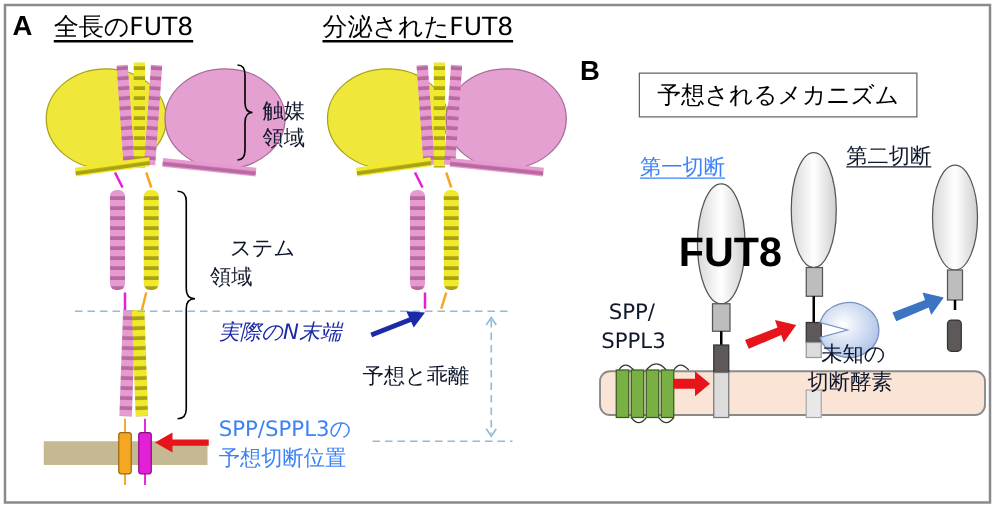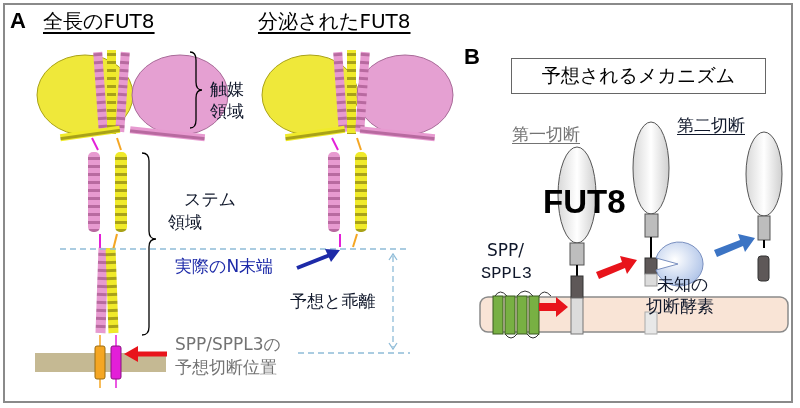--- a/index.html
+++ b/index.html
@@ -5,23 +5,23 @@
   html, body { margin: 0; padding: 0; background: #fff; }
   body { width: 800px; height: 408px; position: relative; overflow: hidden;
          font-family: "DejaVu Sans", "Liberation Sans", sans-serif; }
   .frame { position: absolute; left: 3px; top: 3px; width: 790px; height: 400px;
            border: 2px solid #8a8a8a; box-sizing: border-box; }
   svg { position: absolute; left: 0; top: 0; }
   .lbl { position: absolute; white-space: nowrap; line-height: 1.15; }
   .panel { font-family: "Liberation Sans", sans-serif; font-weight: bold; font-size: 22px; color: #000; }
   .title { font-size: 20px; color: #000; text-decoration: underline; text-underline-offset: 4px; }
   .txt { font-size: 17px; color: #0f172a; }
-  .red { color: #737373; }
-  .blue { color: #1d2aa8; }
-  .mech-box { position: absolute; left: 511px; top: 58px; width: 255px; height: 36px;
+  .red { color: #3b82f6; }
+  .blue { color: #1d2aa8; font-style: italic; }
+  .mech-box { position: absolute; left: 511px; top: 58px; width: 223px; height: 36px;
               border: 1.5px solid #666; box-sizing: border-box; font-size: 19px;
               display: flex; align-items: center; justify-content: center; }
   .fut8 { font-family: "Liberation Sans", sans-serif; font-weight: bold; font-size: 33px; }
 </style>
 </head>
 <body>
 
 <div class="frame"></div>
 
 <svg width="800" height="408">
@@ -153,15 +153,15 @@
 <div class="lbl txt red" style="left:175px;top:358px;">予想切断位置</div>
 
 <div class="lbl panel" style="left:464px;top:44px;">B</div>
 <div class="mech-box">
   <span>予想されるメカニズム</span>
 </div>
 <div class="lbl txt red" style="left:512px;top:125px;text-decoration:underline;text-underline-offset:3px;">第一切断</div>
 <div class="lbl txt" style="left:660px;top:116px;text-decoration:underline;text-underline-offset:3px;padding-left:17px;">第二切断</div>
 <div class="lbl fut8" style="left:543px;top:183px;">FUT8</div>
 <div class="lbl txt" style="left:487px;top:241px;">SPP/</div>
-<div class="lbl txt" style="left:481px;top:264px;font-family:Liberation Mono, monospace;">SPPL3</div>
+<div class="lbl txt" style="left:481px;top:264px;">SPPL3</div>
 <div class="lbl txt" style="left:657px;top:275px;">未知の</div>
 <div class="lbl txt" style="left:646px;top:297px;">切断酵素</div>
 
 </body></html>

